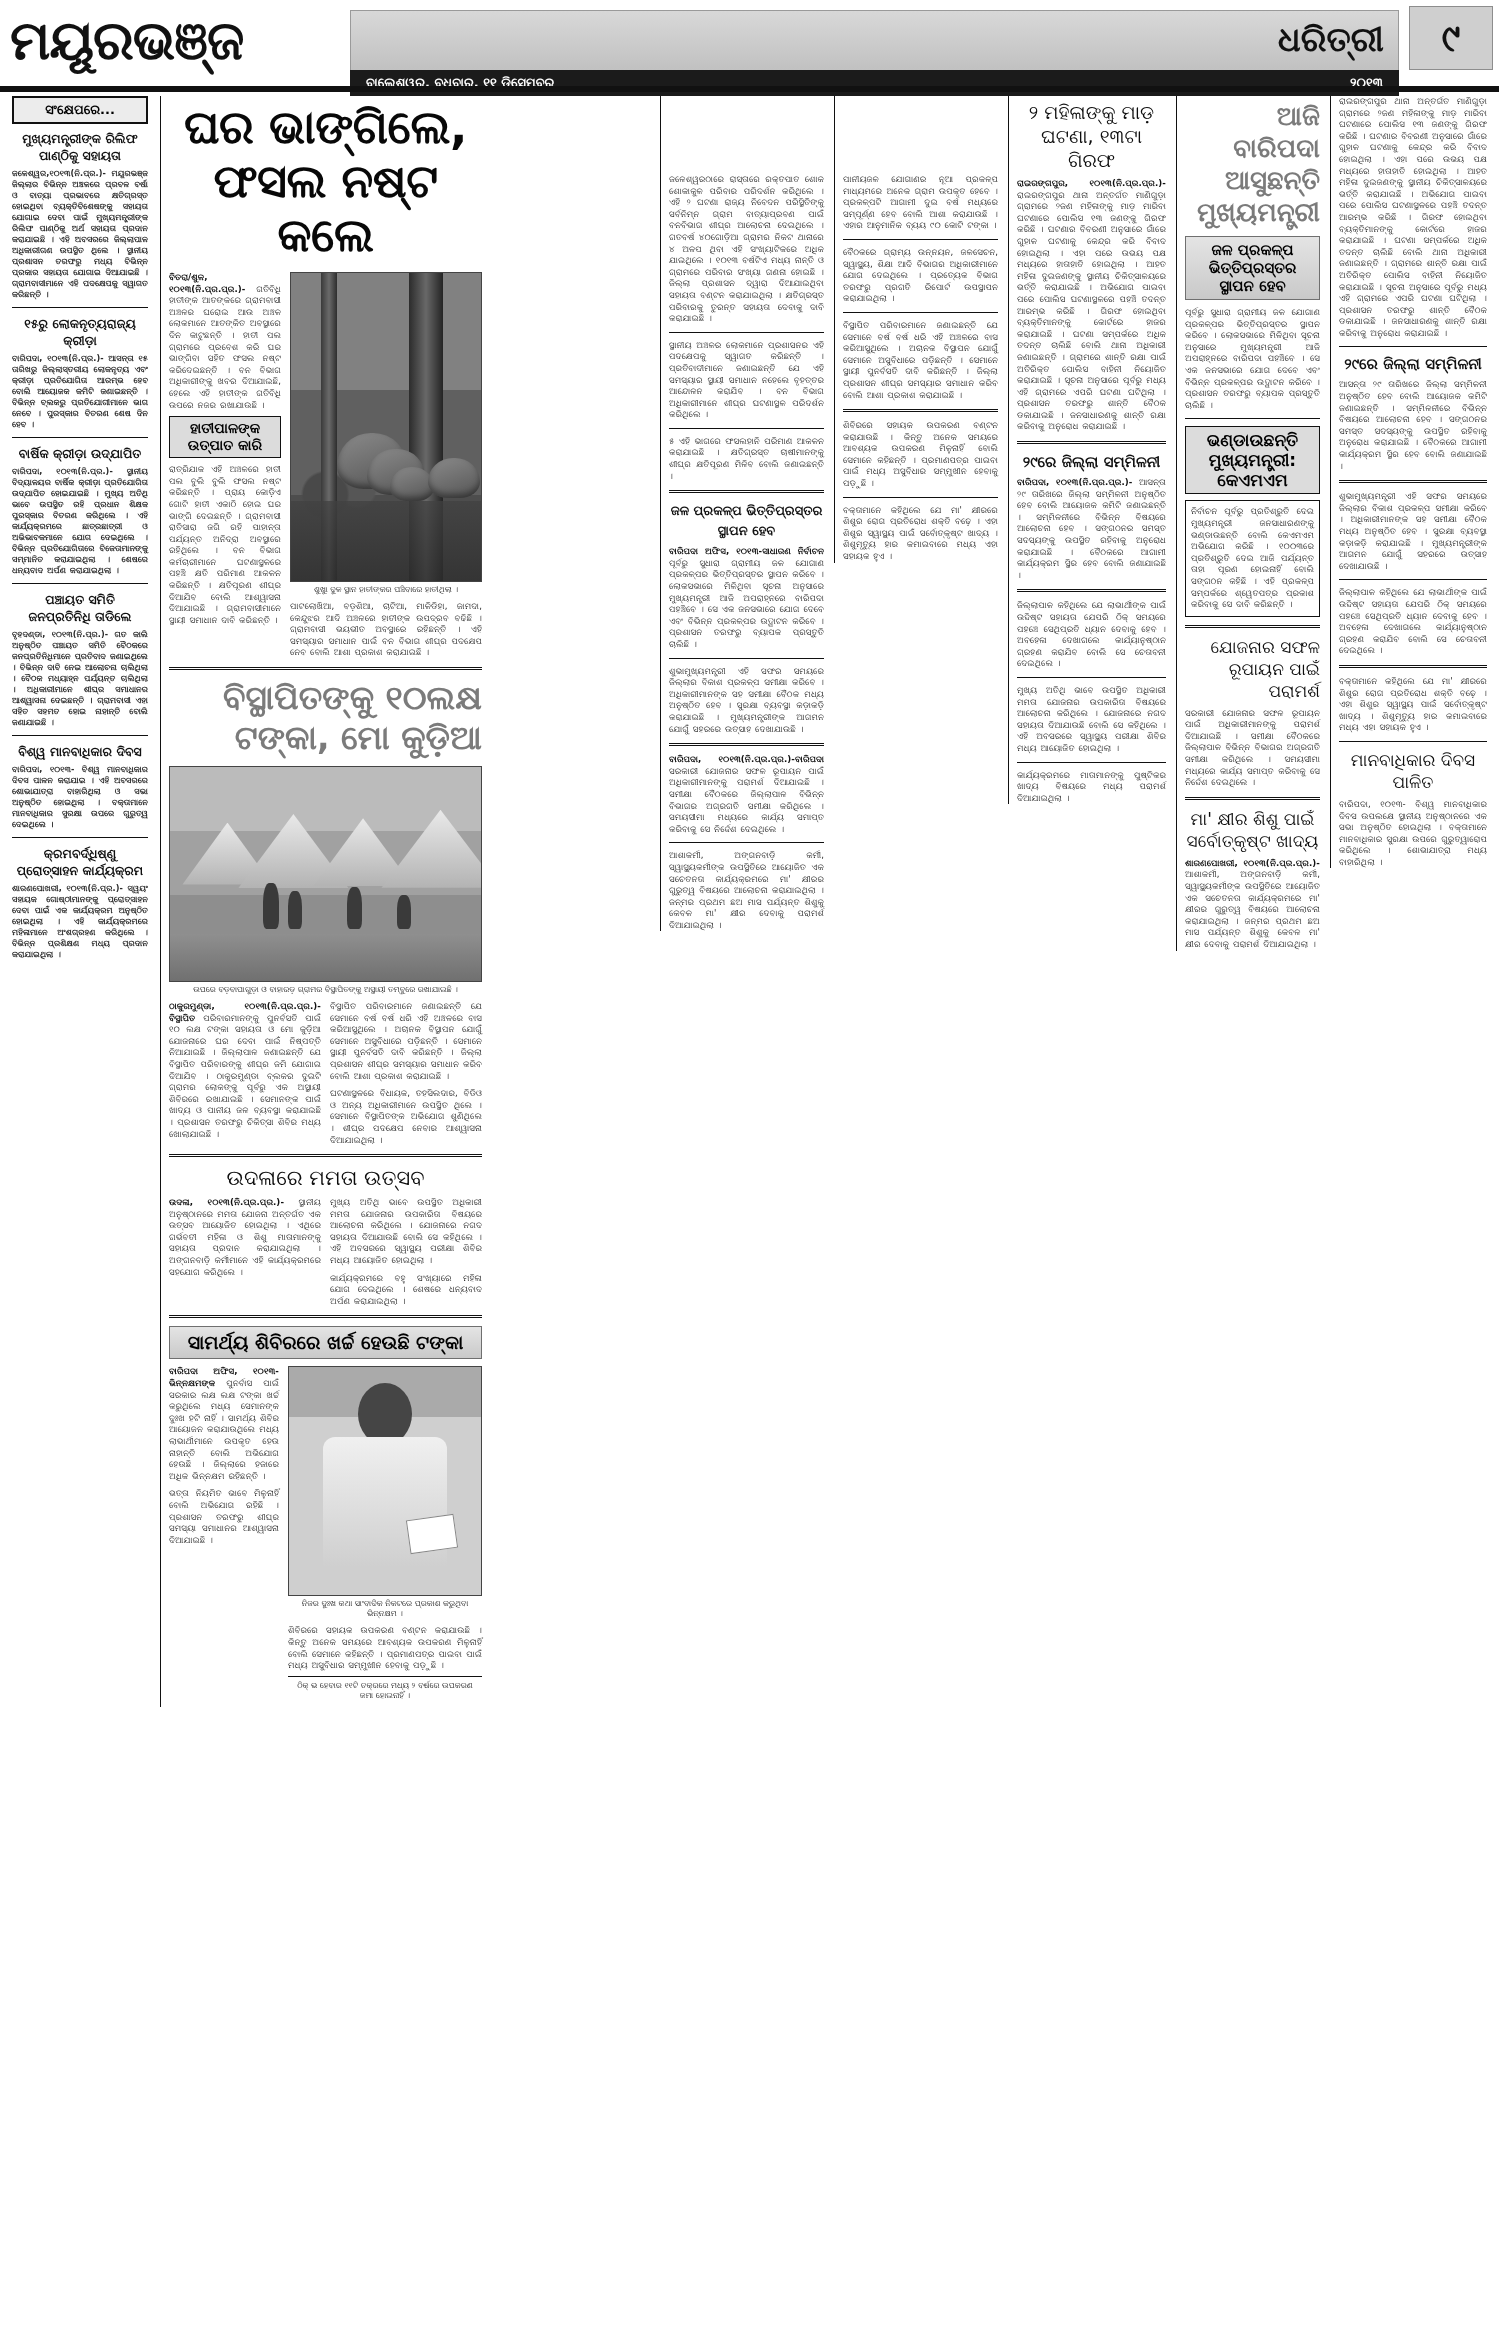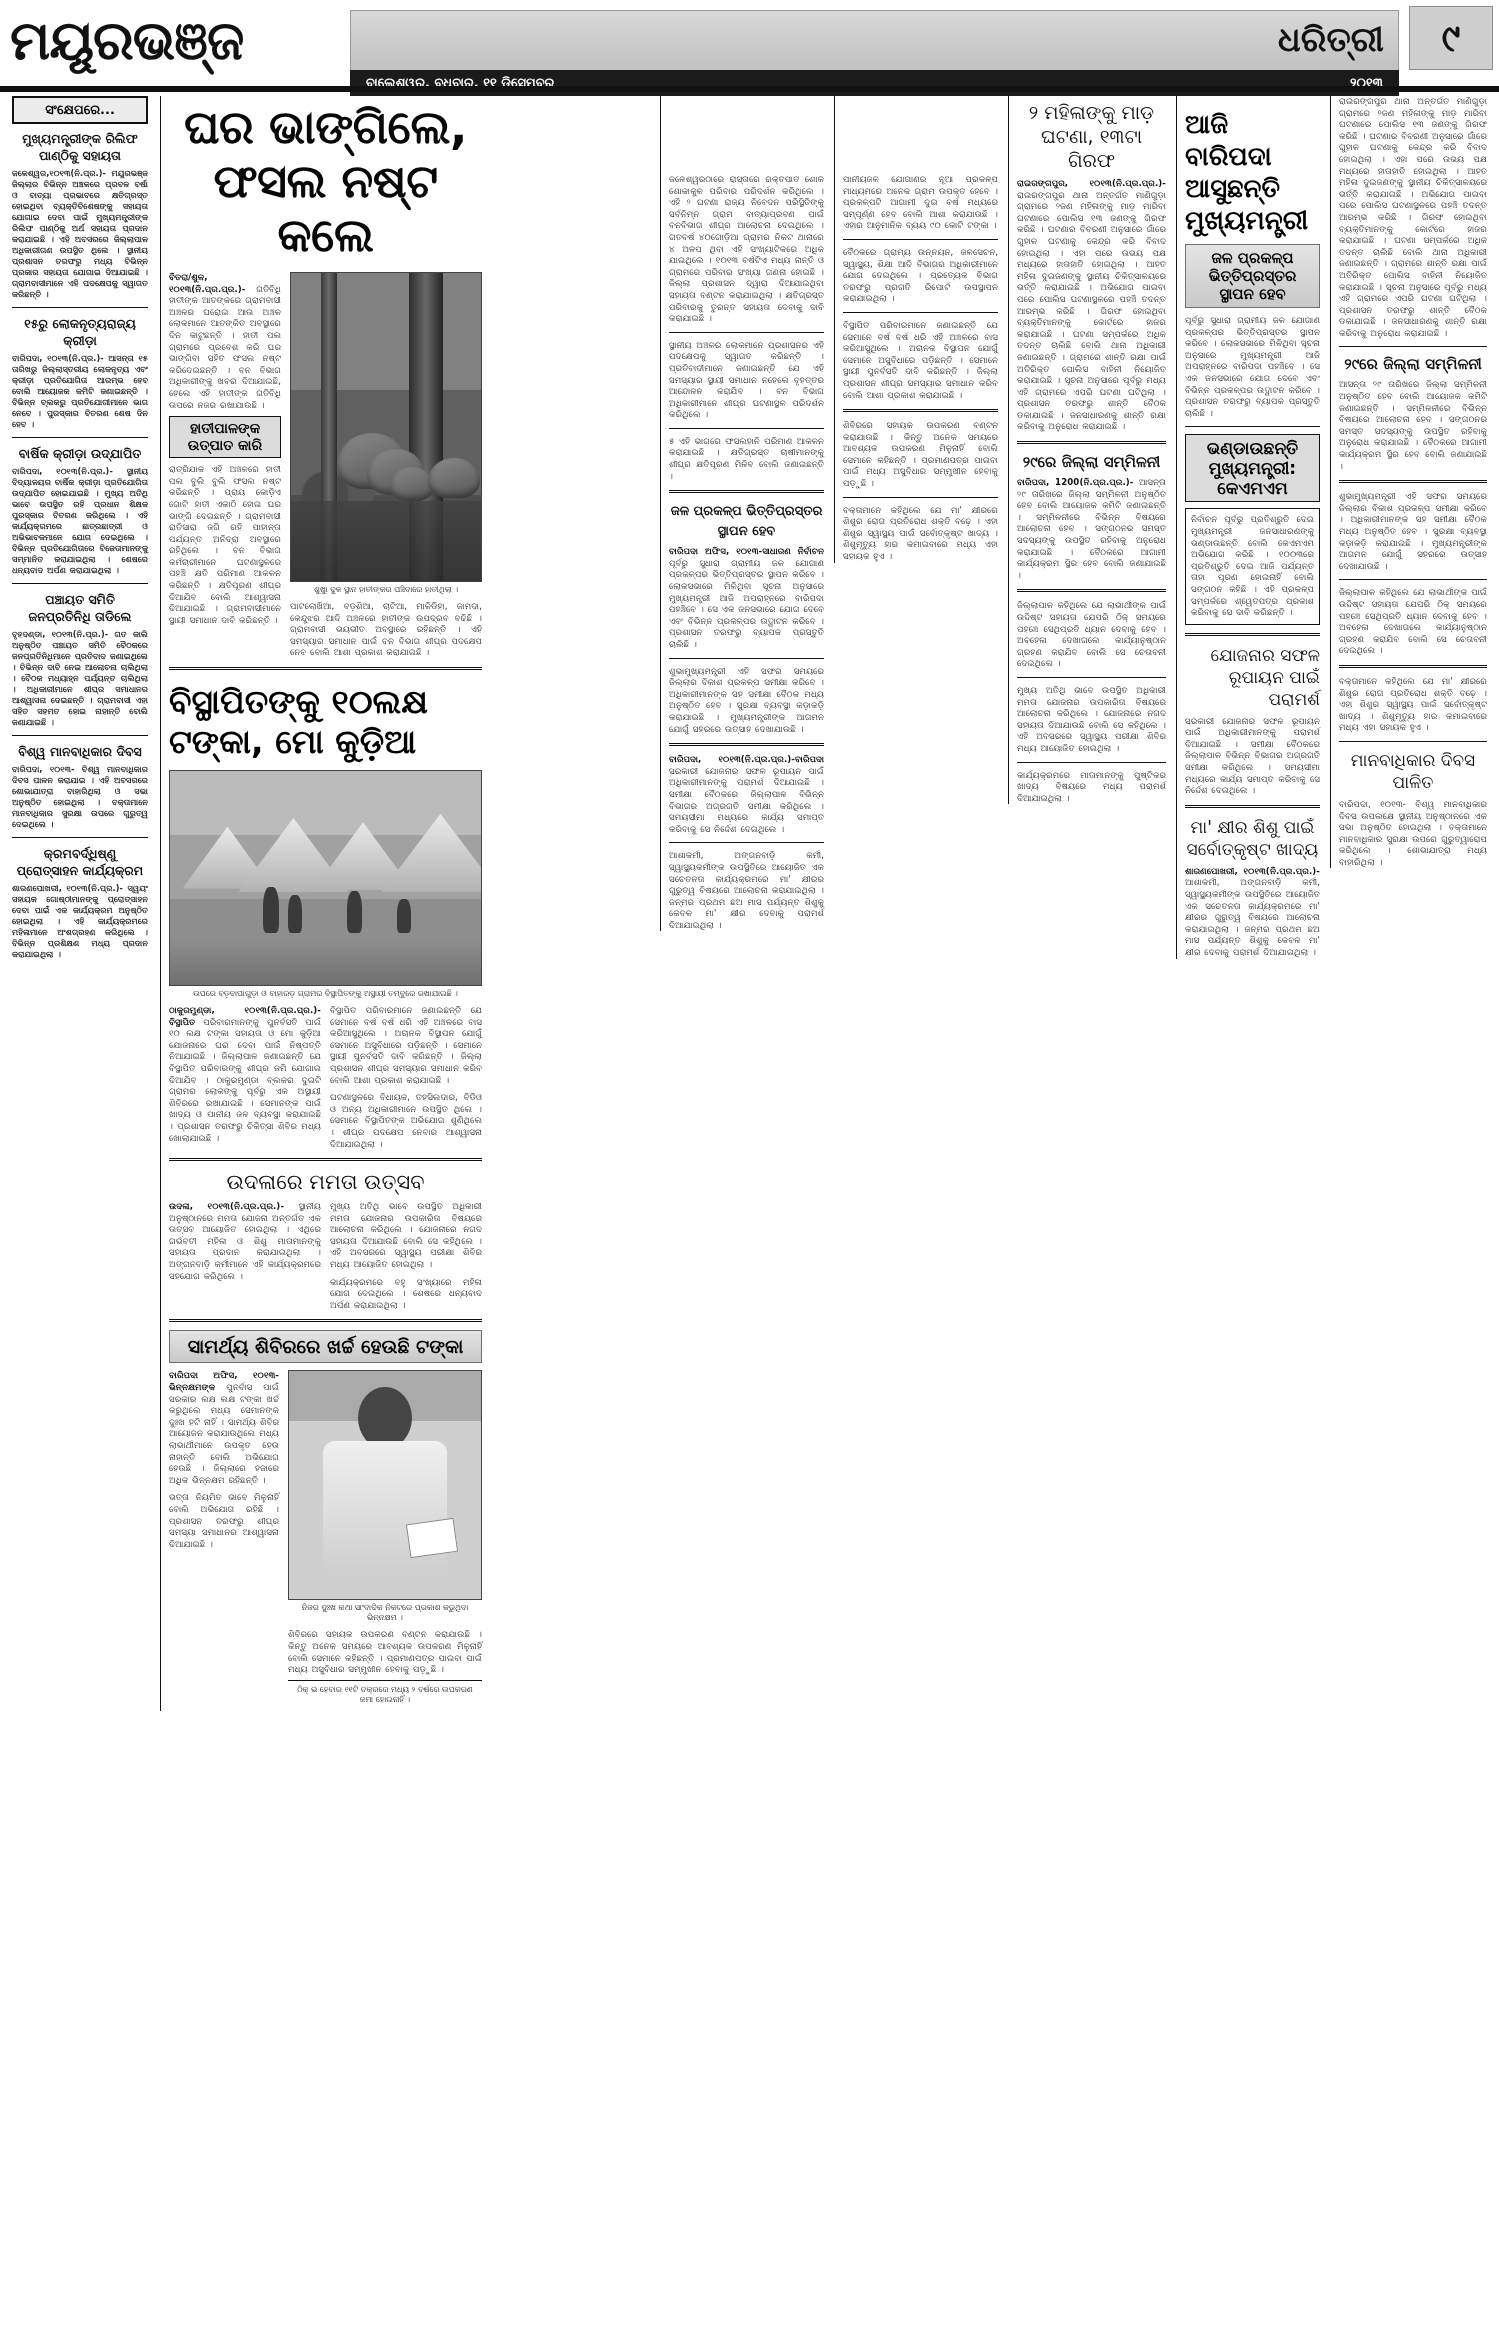--- a/index.html
+++ b/index.html
@@ -62,22 +62,22 @@
     letter-spacing:0.1px; word-spacing:1px; hyphens:auto;
   }
   .txt.small { font-size:8.1px; line-height:11px;font-weight:bold; }
 
   
   .hl-mega {
     font-size:46px; font-weight:bold; text-align:center; color:#080808;
     line-height:54px; letter-spacing:-0.5px; margin:4px 0 10px;
   }
   .hl-big {
-    font-size:33px; font-weight:bold; text-align:left; color:#000000;
-    line-height:40px; margin:12px 0 8px;
+    font-size:33px; font-weight:bold; text-align:right; color:#3b82f6;
+    line-height:40px; margin:4px 0 8px;
   }
   .hl-mid {
     font-size:21px; font-weight:normal; text-align:center; color:#0d0d0d;
     line-height:26px; margin:4px 0 6px;
   }
   .hl-sm {
     font-size:15px; font-weight:bold; text-align:center; color:#111;
     line-height:20px; margin:3px 0 5px;
   }
   .hl-xs {
@@ -342,21 +342,21 @@
 
     <div class="col c6">
       <div class="hl-mid" style="font-size:19px;line-height:24px;">୨ ମହିଳାଙ୍କୁ ମାଡ଼ ଘଟଣା, ୧୩ଟା ଗିରଫ</div>
       <div class="txt">
         <span class="kicker">ରାଇରଙ୍ଗପୁର, ୧୦୧୩(ନି.ପ୍ର.ପ୍ର.)-</span>
         <span>ରାଇରଙ୍ଗପୁର ଥାନା ଅନ୍ତର୍ଗତ ମାଣିଗୁଡ଼ା ଗ୍ରାମରେ ୨ଜଣ ମହିଳାଙ୍କୁ ମାଡ଼ ମାରିବା ଘଟଣାରେ ପୋଲିସ ୧୩ ଜଣଙ୍କୁ ଗିରଫ କରିଛି । ଘଟଣାର ବିବରଣୀ ଅନୁସାରେ ଗାଁରେ ଗୁହାଳ ଘଟଣାକୁ କେନ୍ଦ୍ର କରି ବିବାଦ ହୋଇଥିଲା । ଏହା ପରେ ଉଭୟ ପକ୍ଷ ମଧ୍ୟରେ ହାତାହାତି ହୋଇଥିଲା । ଆହତ ମହିଳା ଦୁଇଜଣଙ୍କୁ ସ୍ଥାନୀୟ ଚିକିତ୍ସାଳୟରେ ଭର୍ତ୍ତି କରାଯାଇଛି । ଅଭିଯୋଗ ପାଇବା ପରେ ପୋଲିସ ଘଟଣାସ୍ଥଳରେ ପହଞ୍ଚି ତଦନ୍ତ ଆରମ୍ଭ କରିଛି । ଗିରଫ ହୋଇଥିବା ବ୍ୟକ୍ତିମାନଙ୍କୁ କୋର୍ଟରେ ହାଜର କରାଯାଇଛି । ଘଟଣା ସମ୍ପର୍କରେ ଅଧିକ ତଦନ୍ତ ଚାଲିଛି ବୋଲି ଥାନା ଅଧିକାରୀ ଜଣାଇଛନ୍ତି । ଗ୍ରାମରେ ଶାନ୍ତି ରକ୍ଷା ପାଇଁ ଅତିରିକ୍ତ ପୋଲିସ ବାହିନୀ ନିୟୋଜିତ କରାଯାଇଛି । ସୂଚନା ଅନୁସାରେ ପୂର୍ବରୁ ମଧ୍ୟ ଏହି ଗ୍ରାମରେ ଏପରି ଘଟଣା ଘଟିଥିଲା । ପ୍ରଶାସନ ତରଫରୁ ଶାନ୍ତି ବୈଠକ ଡକାଯାଇଛି । ଜନସାଧାରଣକୁ ଶାନ୍ତି ରକ୍ଷା କରିବାକୁ ଅନୁରୋଧ କରାଯାଇଛି ।</span>
       </div>
       <div class="rule-thick"></div>
       <div class="hl-sm">୨୯ରେ ଜିଲ୍ଲା ସମ୍ମିଳନୀ</div>
       <div class="txt">
-        <span class="kicker">ବାରିପଦା, 1200(ନି.ପ୍ର.ପ୍ର.)-</span>
+        <span class="kicker">ବାରିପଦା, ୧୦୧୩(ନି.ପ୍ର.ପ୍ର.)-</span>
         <span>ଆସନ୍ତା ୨୯ ତାରିଖରେ ଜିଲ୍ଲା ସମ୍ମିଳନୀ ଅନୁଷ୍ଠିତ ହେବ ବୋଲି ଆୟୋଜକ କମିଟି ଜଣାଇଛନ୍ତି । ସମ୍ମିଳନୀରେ ବିଭିନ୍ନ ବିଷୟରେ ଆଲୋଚନା ହେବ । ସଙ୍ଗଠନର ସମସ୍ତ ସଦସ୍ୟଙ୍କୁ ଉପସ୍ଥିତ ରହିବାକୁ ଅନୁରୋଧ କରାଯାଇଛି । ବୈଠକରେ ଆଗାମୀ କାର୍ଯ୍ୟକ୍ରମ ସ୍ଥିର ହେବ ବୋଲି ଜଣାଯାଇଛି ।</span>
       </div>
       <div class="rule-thick"></div>
       <div class="txt">ଜିଲ୍ଲାପାଳ କହିଥିଲେ ଯେ ଲାଭାର୍ଥୀଙ୍କ ପାଇଁ ଉଦ୍ଦିଷ୍ଟ ସହାୟତା ଯେପରି ଠିକ୍ ସମୟରେ ପହଞ୍ଚେ ସେଥିପ୍ରତି ଧ୍ୟାନ ଦେବାକୁ ହେବ । ଅବହେଳା ଦେଖାଗଲେ କାର୍ଯ୍ୟାନୁଷ୍ଠାନ ଗ୍ରହଣ କରାଯିବ ବୋଲି ସେ ଚେତାବନୀ ଦେଇଥିଲେ ।</div>
       <div class="rule"></div>
       <div class="txt">ମୁଖ୍ୟ ଅତିଥି ଭାବେ ଉପସ୍ଥିତ ଅଧିକାରୀ ମମତା ଯୋଜନାର ଉପକାରିତା ବିଷୟରେ ଆଲୋଚନା କରିଥିଲେ । ଯୋଜନାରେ ନଗଦ ସହାୟତା ଦିଆଯାଉଛି ବୋଲି ସେ କହିଥିଲେ । ଏହି ଅବସରରେ ସ୍ୱାସ୍ଥ୍ୟ ପରୀକ୍ଷା ଶିବିର ମଧ୍ୟ ଆୟୋଜିତ ହୋଇଥିଲା ।</div>
       <div class="rule"></div>
       <div class="txt">କାର୍ଯ୍ୟକ୍ରମରେ ମାତାମାନଙ୍କୁ ପୁଷ୍ଟିକର ଖାଦ୍ୟ ବିଷୟରେ ମଧ୍ୟ ପରାମର୍ଶ ଦିଆଯାଇଥିଲା ।</div>
     </div>
 

